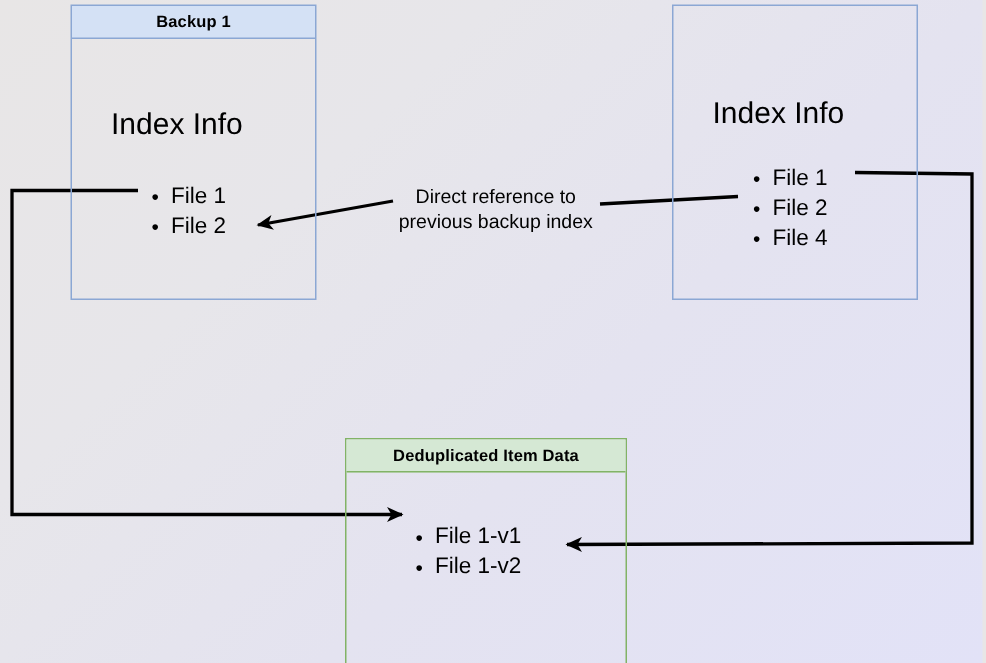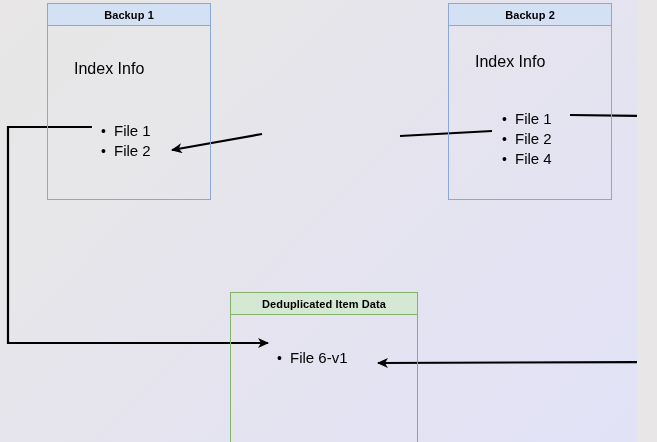--- a/index.html
+++ b/index.html
@@ -13,20 +13,21 @@
     overflow: hidden;
     font-family: "Liberation Sans", sans-serif;
     background: #e8e6e6;
   }
   #canvas {
     position: relative;
     width: 637px;
     height: 442px;
     background: linear-gradient(135deg, #e8e6e6 0%, #e7e6ea 30%, #e4e3f0 60%, #e2e2f7 100%);
     overflow: hidden;
+    padding-left: 18px;
   }
   .svg-layer {
     position: absolute;
     left: 0;
     top: 0;
     width: 657px;
     height: 442px;
   }
   .box {
     position: absolute;
@@ -57,23 +58,24 @@
   .header-blue {
     background: #d4e1f5;
     border-bottom: 1px solid #8ba7d4;
   }
   .header-green {
     background: #d5e8d4;
     border-bottom: 1px solid #82b366;
   }
   .index-label {
     position: absolute;
-    font-size: 16px;
+    font-size: 20px;
     color: #000000;
     white-space: nowrap;
+    margin-top: 12px;
   }
   .file-list {
     position: absolute;
     margin: 0;
     padding: 0;
     list-style: none;
   }
   .file-list li {
     position: relative;
     font-size: 15px;
@@ -130,30 +132,32 @@
   <div class="box box-blue" style="left:47px; top:3px; width:164px; height:197px;">
     <div class="box-header header-blue">Backup 1</div>
     <div class="index-label" style="left:26px; top:56px;">Index Info</div>
     <ul class="file-list" style="left:53px; top:117px;">
       <li>File 1</li>
       <li>File 2</li>
     </ul>
   </div>
 
   <div class="box box-blue" style="left:448px; top:3px; width:164px; height:197px;">
-    <div class="box-header header-blue">Backup 2</div>
     <div class="index-label" style="left:26px; top:49px;">Index Info</div>
     <ul class="file-list" style="left:53px; top:105px;">
       <li>File 1</li>
       <li>File 2</li>
       <li>File 4</li>
     </ul>
   </div>
 
   <div class="box box-green" style="left:230px; top:292px; width:188px; height:159px;">
     <div class="box-header header-green">Deduplicated Item Data</div>
     <ul class="file-list" style="left:46px; top:55px;">
-      <li>File 6-v1</li>
+      <li>File 1-v1</li>
+      <li>File 1-v2</li>
     </ul>
   </div>
 
+  <div class="edge-label" style="left:253px; top:122px; width:155px;">Direct reference to
+previous backup index</div>
 
 </div>
 
 </body></html>

